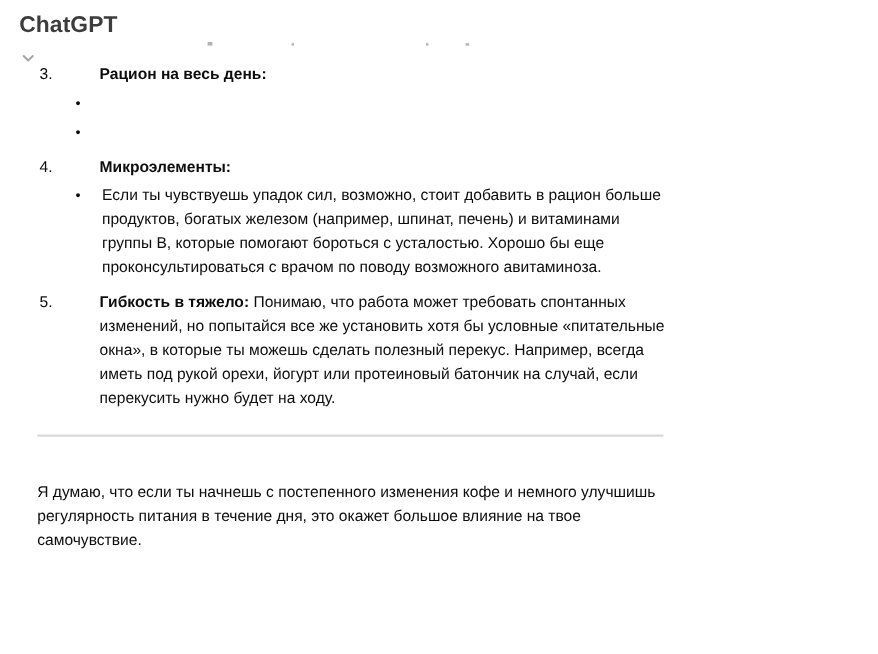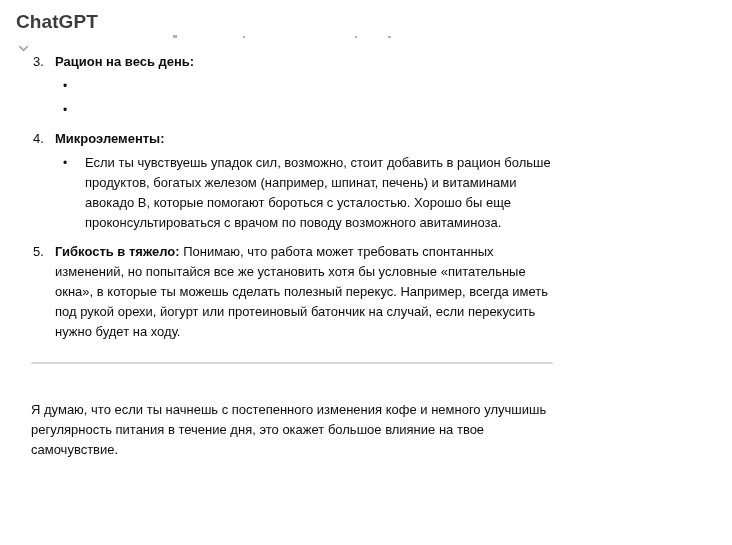--- a/index.html
+++ b/index.html
@@ -54,21 +54,21 @@
     margin: 17px 0 0 31px;
     width: 524px;
   }
   .list-item { margin-bottom: 9px; }
   .item-row { display: flex; }
   .num-marker {
     flex: 0 0 22px;
     padding-left: 2px;
     box-sizing: content-box;
   }
-  .item-body { flex: 1; }
+  .item-body { flex: 1; margin-left: 28px; }
   .bold { font-weight: 700; }
 
   .bullets { margin-top: 4px; }
   .bullet-row { display: flex; }
   .bullet-row + .bullet-row { margin-top: 4px; }
   .bullet-marker {
     flex: 0 0 22px;
     margin-left: 32px;
     font-size: 12px;
   }
@@ -128,21 +128,21 @@
     <div class="list-item">
       <div class="item-row">
         <span class="num-marker">4.</span>
         <span class="item-body">
           <span class="bold">Микроэлементы:</span>
         </span>
       </div>
       <div class="bullets">
         <div class="bullet-row">
           <span class="bullet-marker">•</span>
-          <span class="bullet-text">Если ты чувствуешь упадок сил, возможно, стоит добавить в рацион больше продуктов, богатых железом (например, шпинат, печень) и витаминами авокадо В, которые помогают бороться с усталостью. Хорошо бы еще проконсультироваться с врачом по поводу возможного авитаминоза.</span>
+          <span class="bullet-text">Если ты чувствуешь упадок сил, возможно, стоит добавить в рацион больше продуктов, богатых железом (например, шпинат, печень) и витаминами группы В, которые помогают бороться с усталостью. Хорошо бы еще проконсультироваться с врачом по поводу возможного авитаминоза.</span>
         </div>
       </div>
     </div>
 
     <div class="list-item">
       <div class="item-row">
         <span class="num-marker">5.</span>
         <span class="item-body">
           <span class="bold">Гибкость в тяжело:</span>
           <span>Понимаю, что работа может требовать спонтанных изменений, но попытайся все же установить хотя бы условные «питательные окна», в которые ты можешь сделать полезный перекус. Например, всегда иметь под рукой орехи, йогурт или протеиновый батончик на случай, если перекусить нужно будет на ходу.</span>

